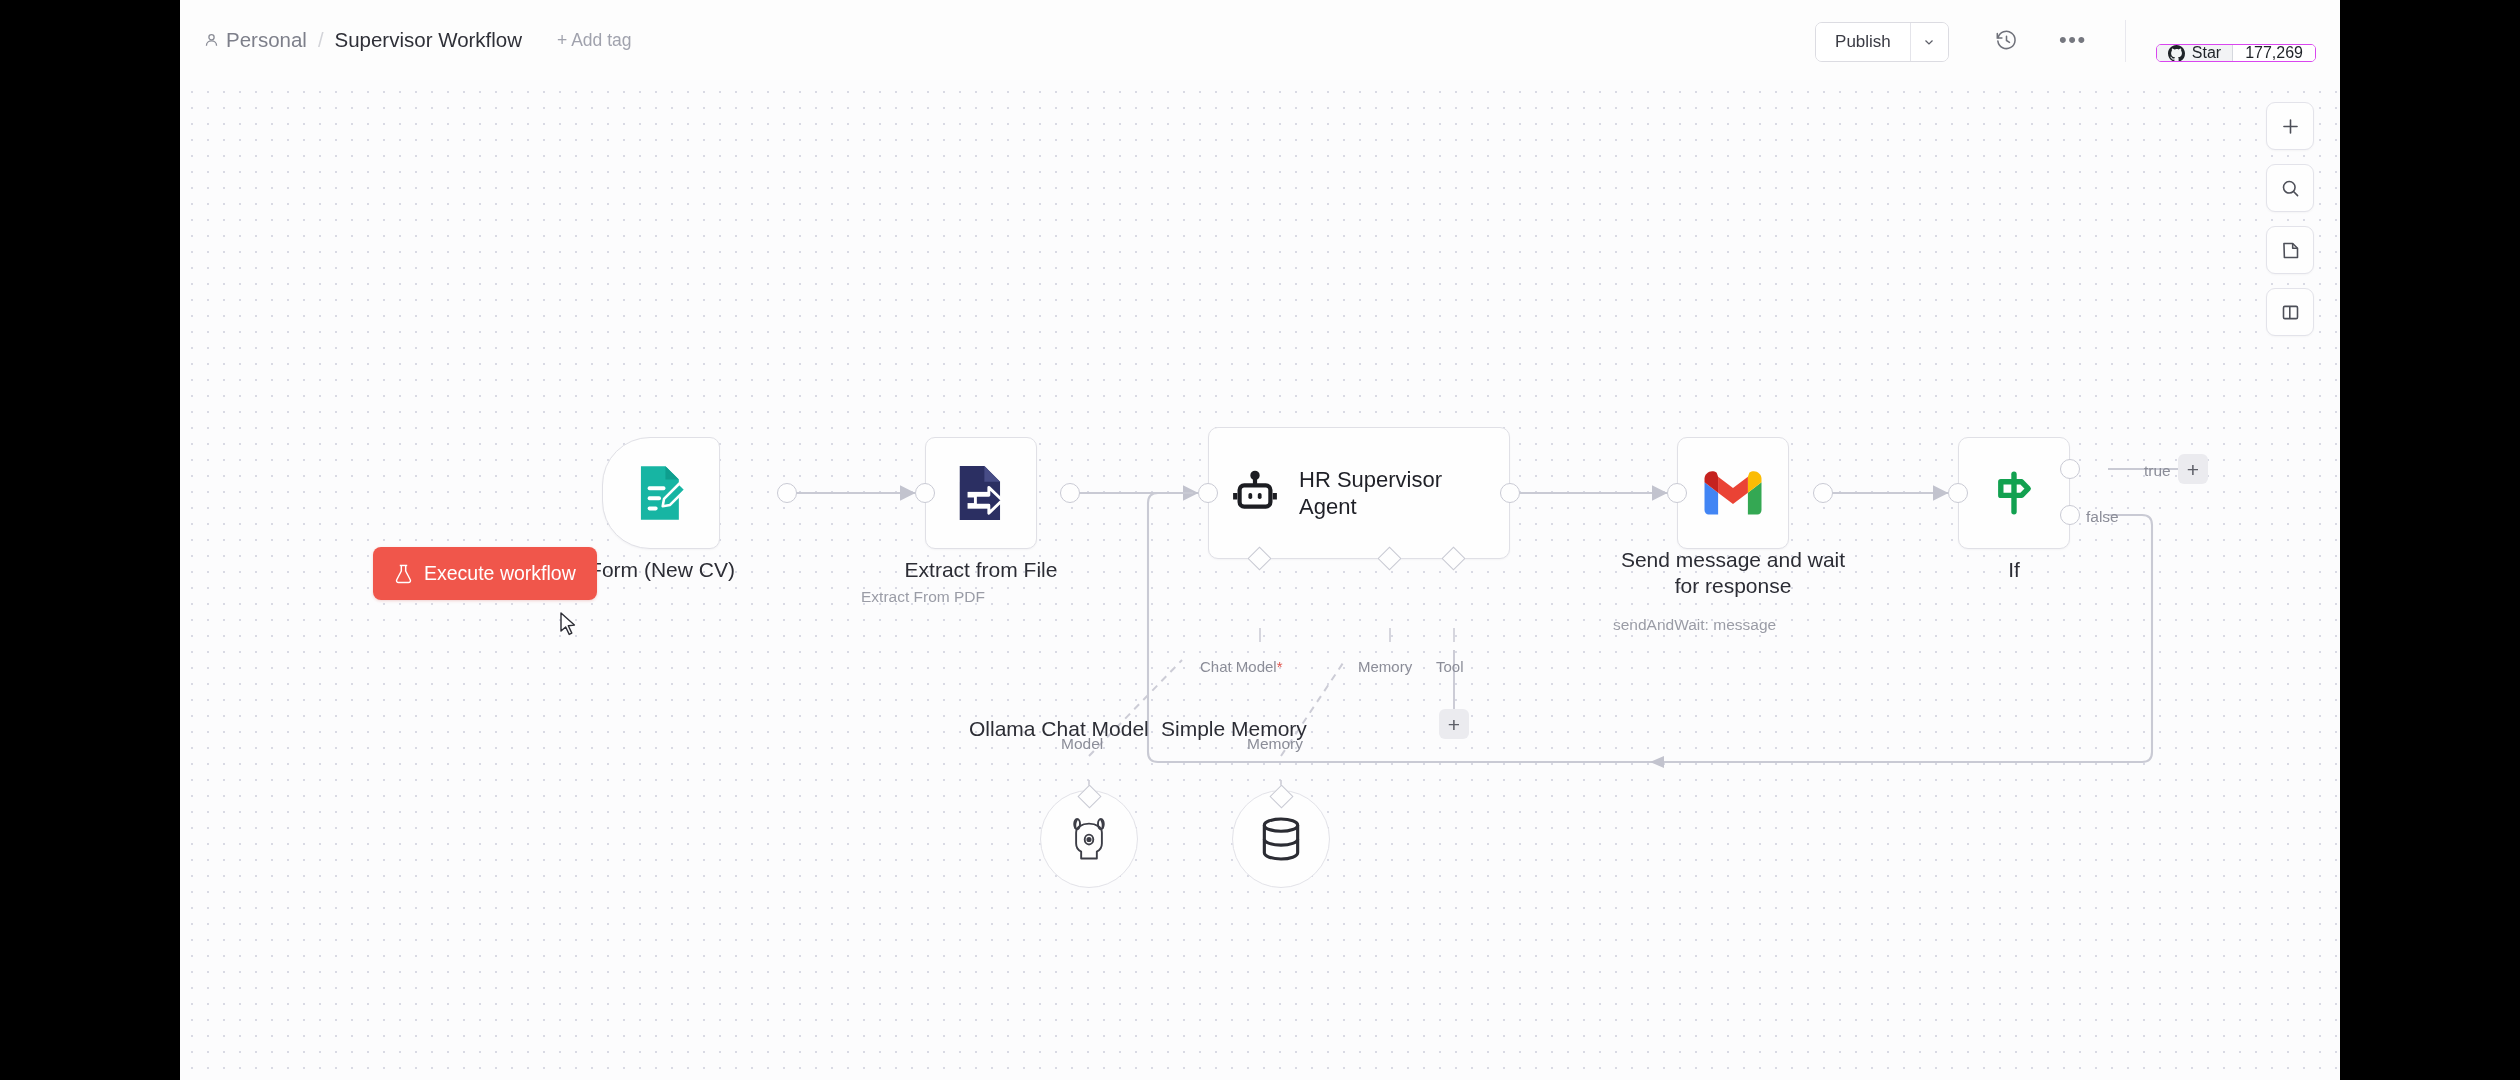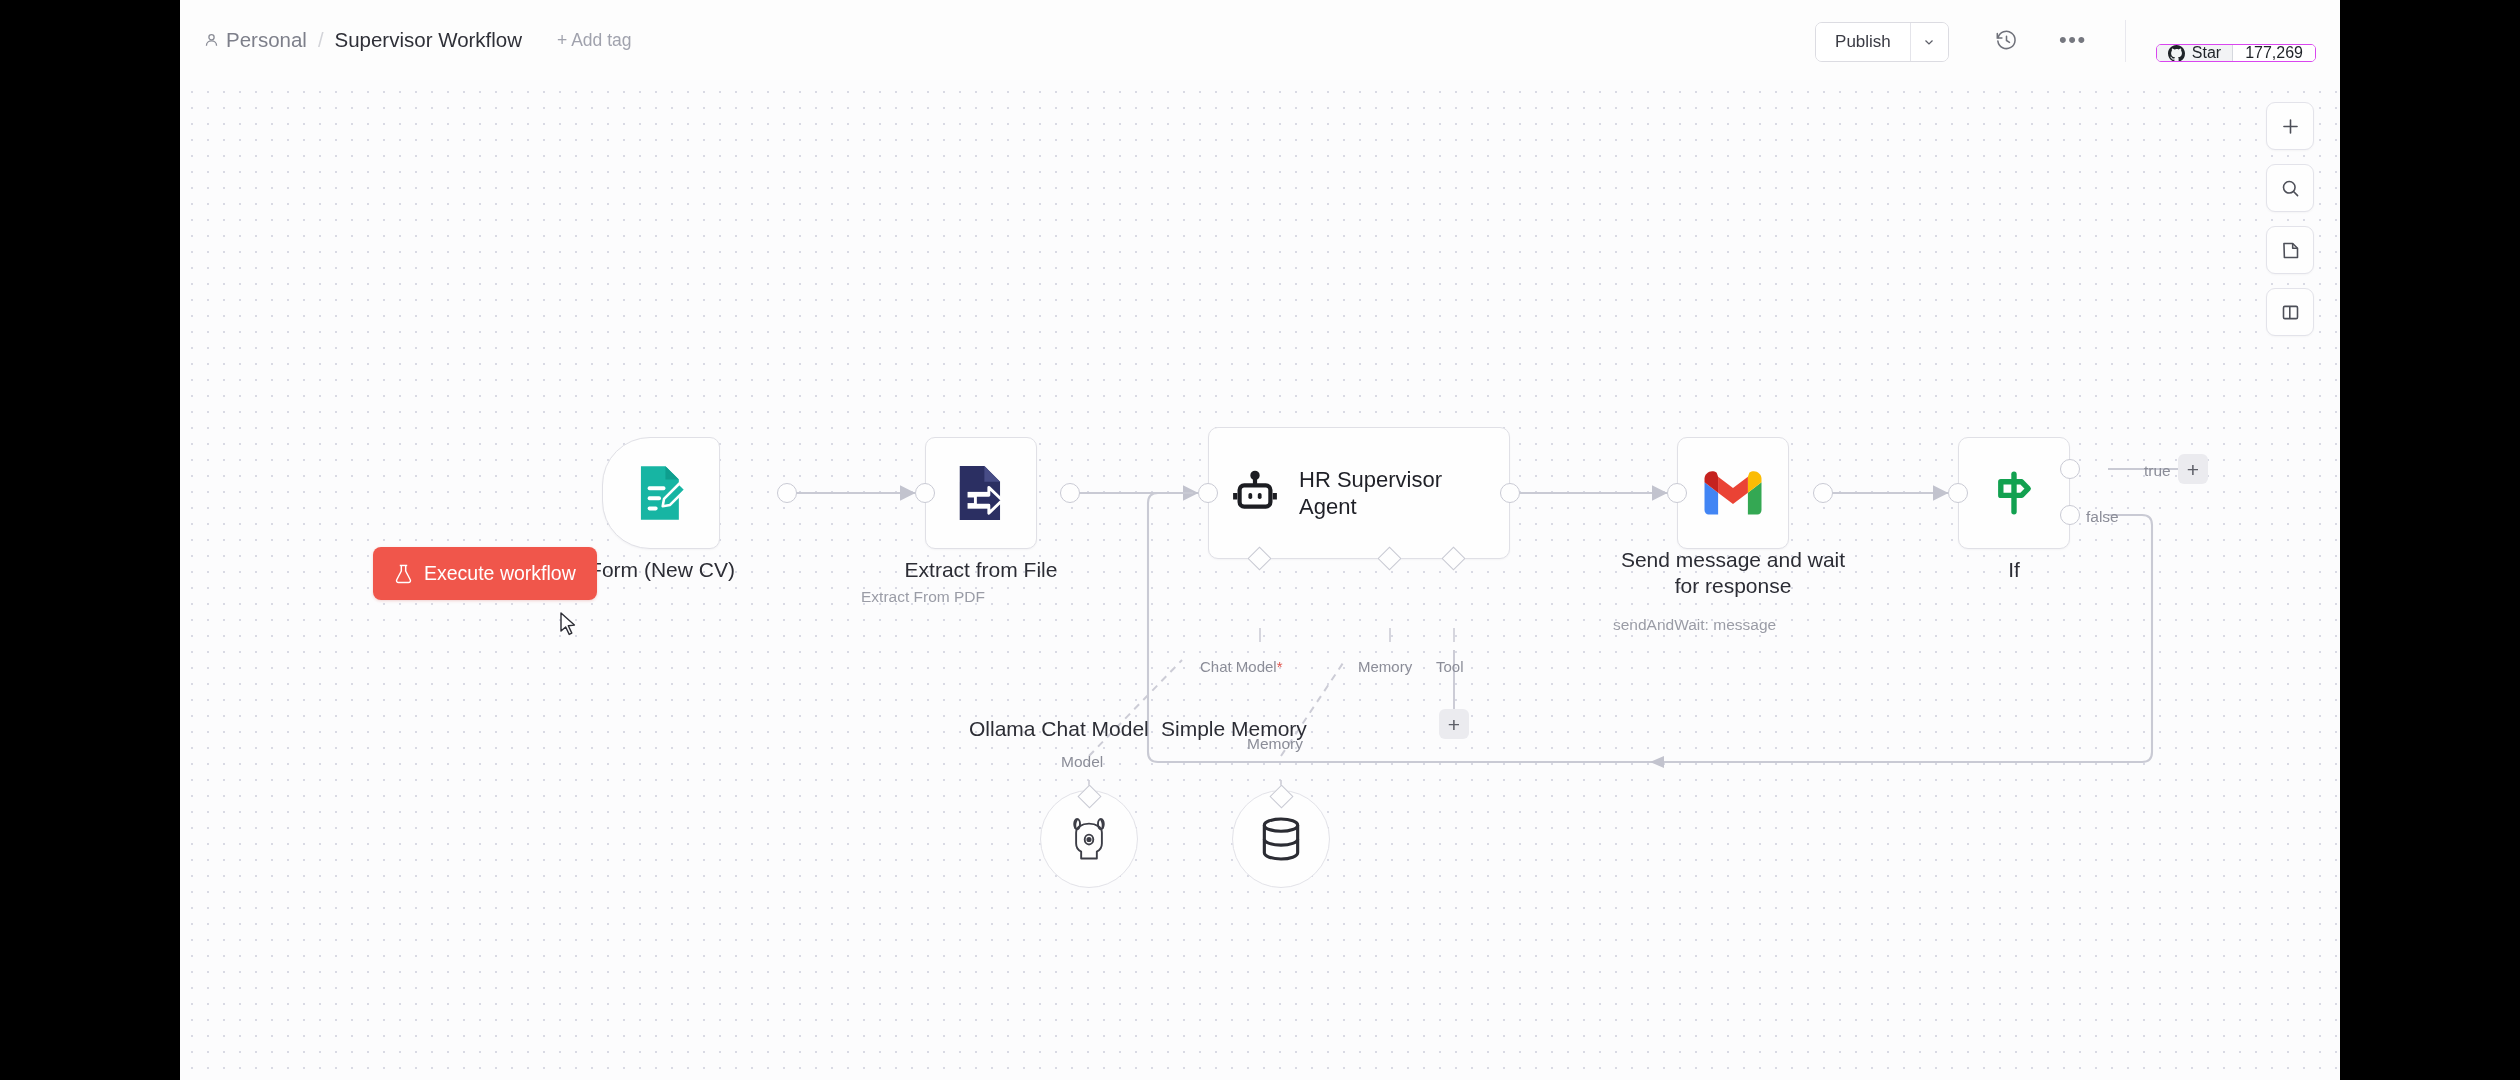--- a/index.html
+++ b/index.html
@@ -336,21 +336,21 @@
       </svg>
     </div>
     <div class="port" style="left:1768px; top:403px;"></div>
     <div class="port" style="left:1880px; top:379px;"></div>
     <div class="port" style="left:1880px; top:425px;"></div>
     <div class="io-label" style="left:1964px; top:382px;">true</div>
     <div class="io-label" style="left:1906px; top:428px;">false</div>
     <div class="node-title" style="left:1714px; top:477px; width:240px;">If</div>
     <div class="plus-btn" style="left:1998px; top:374px;">+</div>
 
-    <div class="io-label" style="left:881px; top:655px;margin-top:18px;">Model</div>
+    <div class="io-label" style="left:881px; top:655px;">Model</div>
     <div class="io-label" style="left:1067px; top:655px;">Memory</div>
 
     <div class="diamond" style="left:901px; top:708px;"></div>
     <div class="diamond" style="left:1093px; top:708px;"></div>
 
     <div class="subnode" style="left:860px; top:710px;">
       <svg width="44" height="48" viewBox="0 0 34 38" fill="none" stroke="#3c3d46" stroke-width="1.5" stroke-linejoin="round">
         <path d="M7.5 3.5c-1.4 2.2-1.6 5-1 7.4"></path>
         <path d="M26.5 3.5c1.4 2.2 1.6 5 1 7.4"></path>
         <ellipse cx="7.6" cy="7.2" rx="2.3" ry="4"></ellipse>

